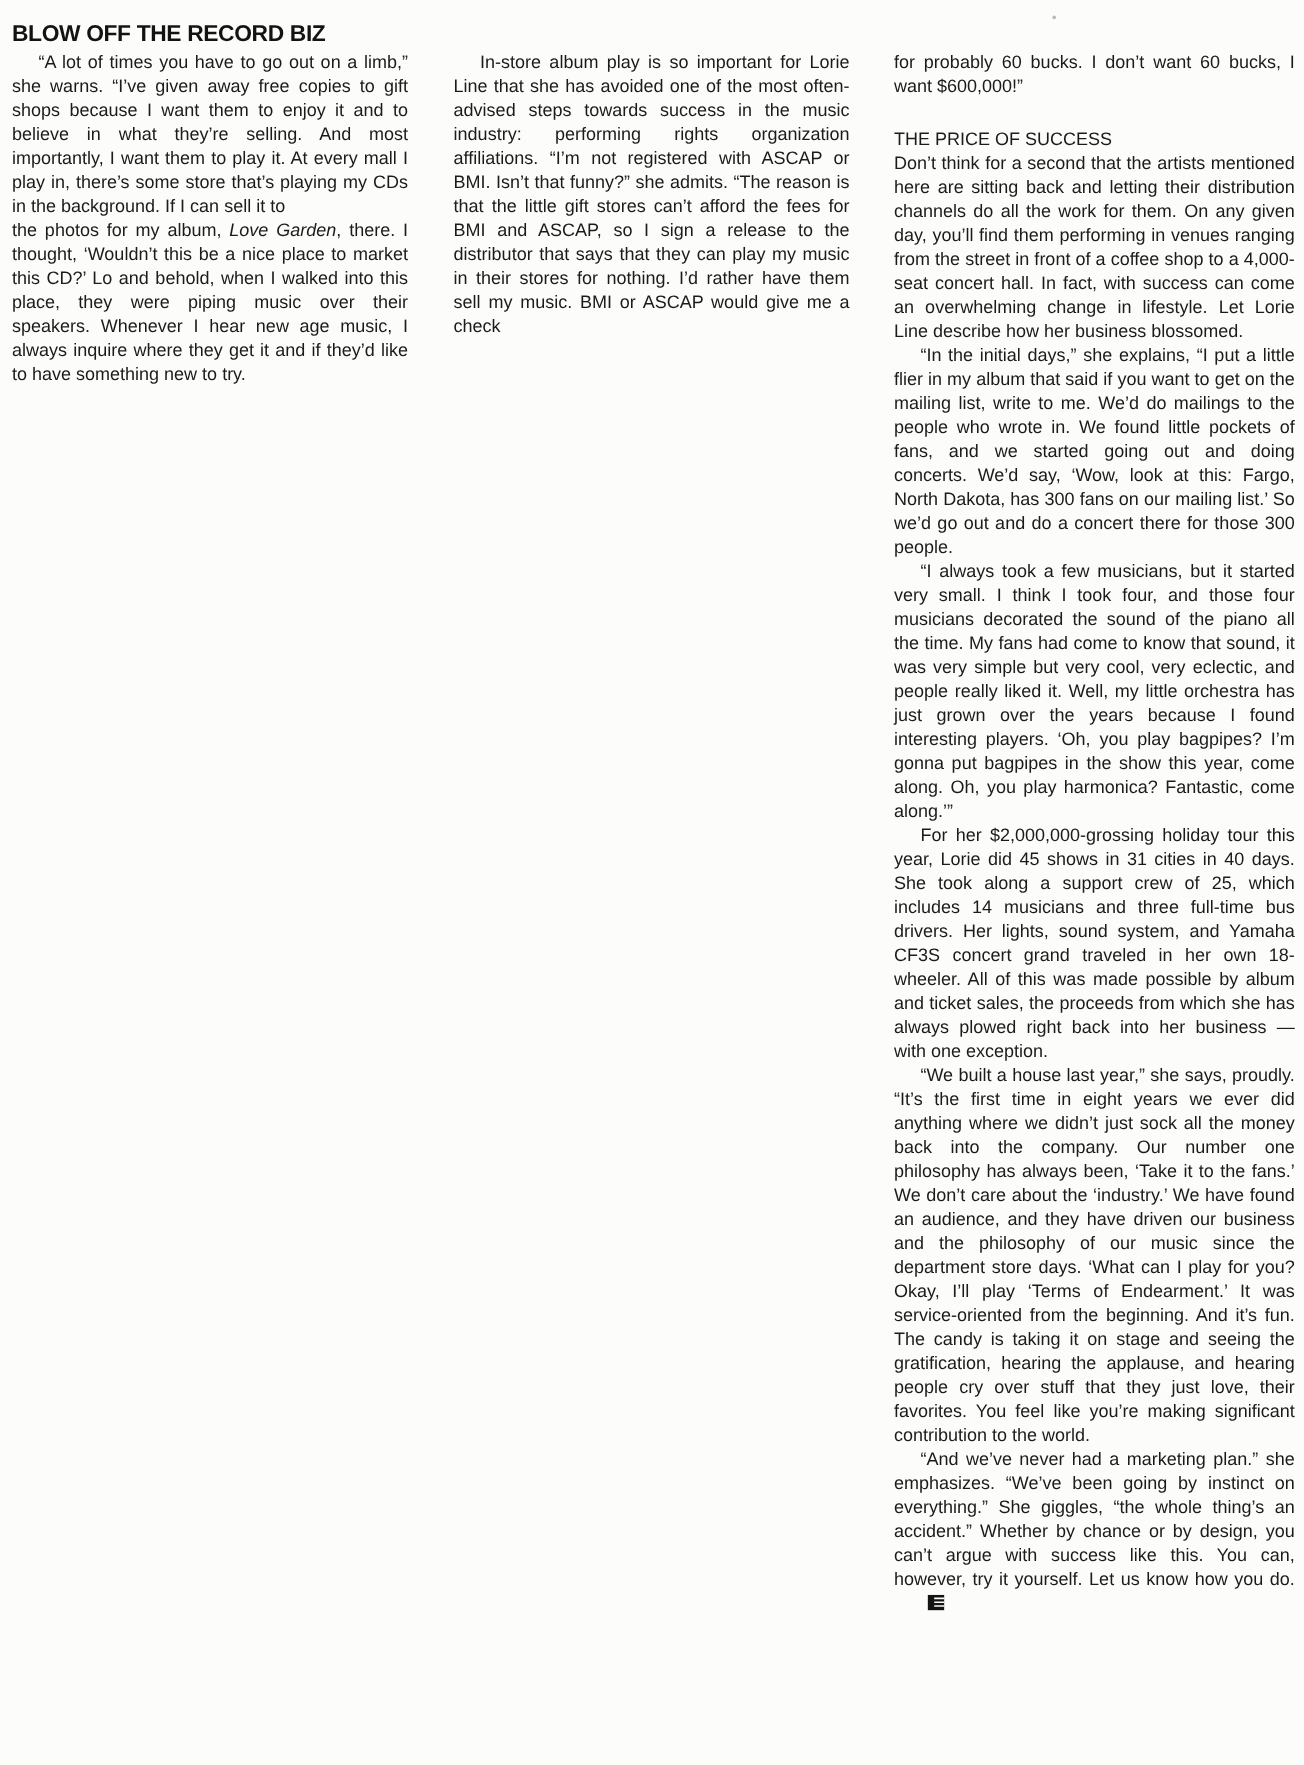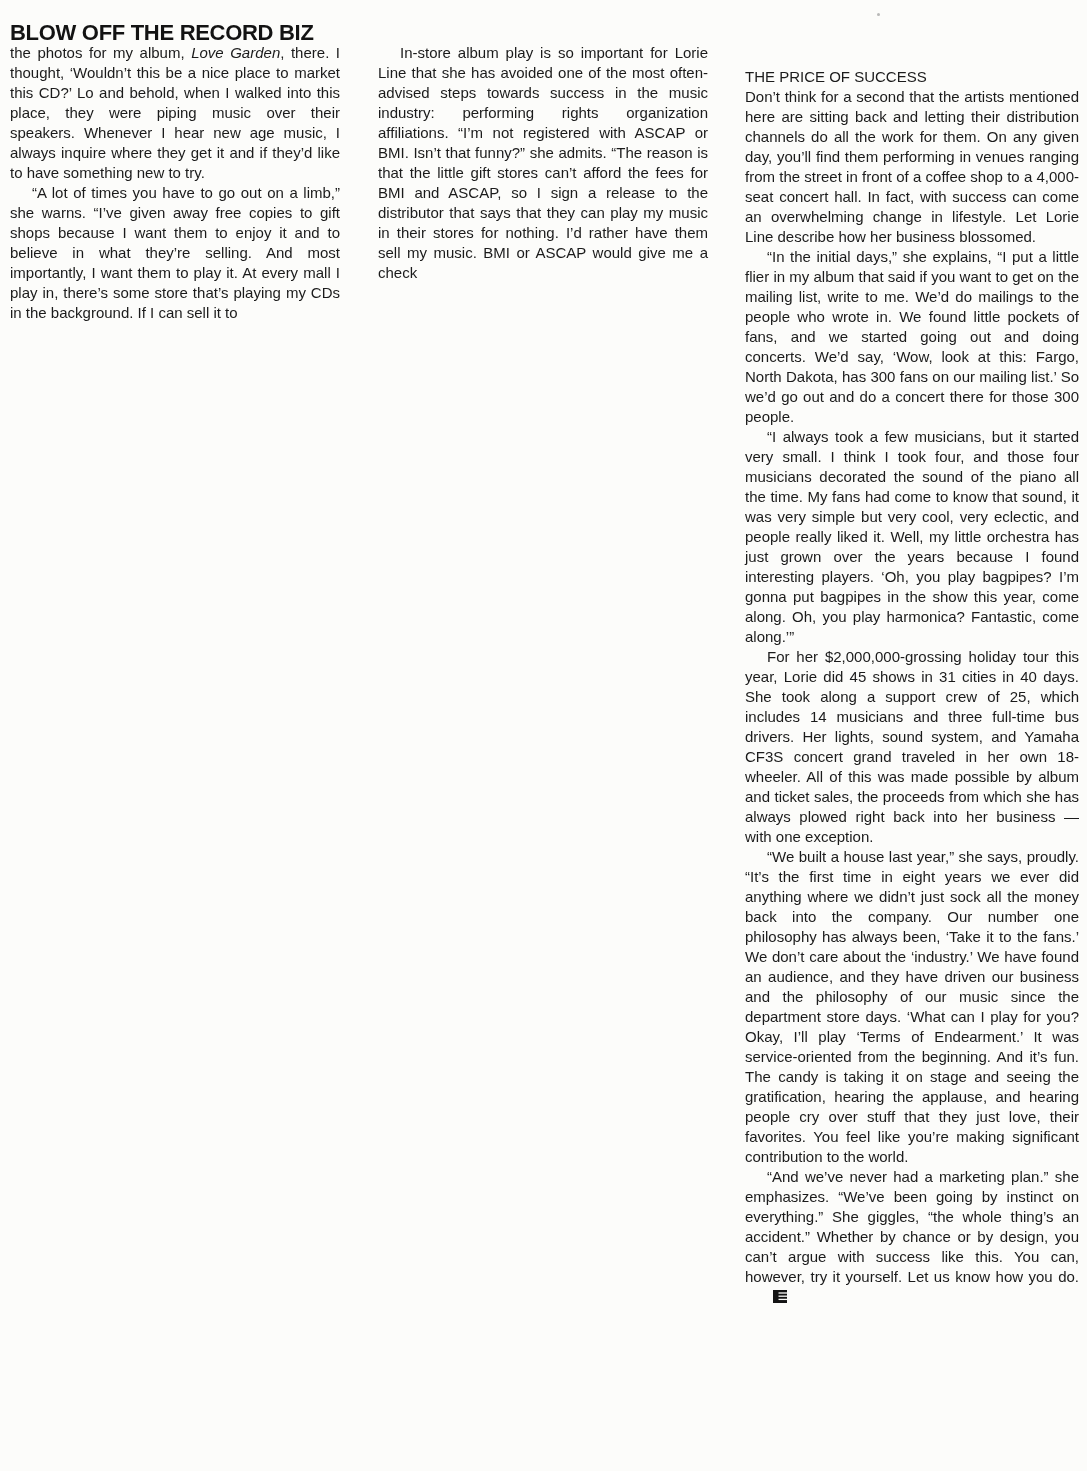--- a/index.html
+++ b/index.html
@@ -6,21 +6,21 @@
   body {
     width: 1087px; height: 1471px;
     background: #fcfcfa;
     font-family: "Liberation Sans", sans-serif;
     position: relative;
     overflow: hidden;
   }
   .page-title {
     position: absolute;
     left: 10px; top: 5px;
-    font-size: 22px;
+    font-size: 19px;
     font-weight: bold;
     letter-spacing: -0.3px;
     color: #131313;
     white-space: nowrap;
   }
   .column {
     position: absolute;
     top: 43px;
     width: 330px;
     text-align: justify;
@@ -45,29 +45,30 @@
     background: #8a8a8a;
     opacity: 0.6;
   }
 </style>
 </head>
 <body>
 
 <h1 class="page-title">BLOW OFF THE RECORD BIZ</h1>
 
 <div class="column" id="col-0">
+    <p class="body indent"><span>“A lot of times you have to go out on a limb,” she warns. “I’ve given away free copies to gift shops because I want them to enjoy it and to believe in what they’re selling. And most importantly, I want them to play it. At every mall I play in, there’s some store that’s playing my CDs in the background. If I can sell it to</span></p>
     <p class="body"><span>the photos for my album, </span><span class="italic">Love Garden</span><span>, there. I thought, ‘Wouldn’t this be a nice place to market this CD?’ Lo and behold, when I walked into this place, they were piping music over their speakers. Whenever I hear new age music, I always inquire where they get it and if they’d like to have something new to try.</span></p>
-    <p class="body indent"><span>“A lot of times you have to go out on a limb,” she warns. “I’ve given away free copies to gift shops because I want them to enjoy it and to believe in what they’re selling. And most importantly, I want them to play it. At every mall I play in, there’s some store that’s playing my CDs in the background. If I can sell it to</span></p>
   </div>
 
 <div class="column" id="col-1">
     <p class="body indent"><span>In-store album play is so important for Lorie Line that she has avoided one of the most often-advised steps towards success in the music industry: performing rights organization affiliations. “I’m not registered with ASCAP or BMI. Isn’t that funny?” she admits. “The reason is that the little gift stores can’t afford the fees for BMI and ASCAP, so I sign a release to the distributor that says that they can play my music in their stores for nothing. I’d rather have them sell my music. BMI or ASCAP would give me a check</span></p>
   </div>
 
 <div class="column" id="col-2">
+    <p class="body"><span>for probably 60 bucks. I don’t want 60 bucks, I want $600,000!”</span></p>
     <p class="heading"><span>THE PRICE OF SUCCESS</span></p>
     <p class="body"><span>Don’t think for a second that the artists mentioned here are sitting back and letting their distribution channels do all the work for them. On any given day, you’ll find them performing in venues ranging from the street in front of a coffee shop to a 4,000-seat concert hall. In fact, with success can come an overwhelming change in lifestyle. Let Lorie Line describe how her business blossomed.</span></p>
     <p class="body indent"><span>“In the initial days,” she explains, “I put a little flier in my album that said if you want to get on the mailing list, write to me. We’d do mailings to the people who wrote in. We found little pockets of fans, and we started going out and doing concerts. We’d say, ‘Wow, look at this: Fargo, North Dakota, has 300 fans on our mailing list.’ So we’d go out and do a concert there for those 300 people.</span></p>
     <p class="body indent"><span>“I always took a few musicians, but it started very small. I think I took four, and those four musicians decorated the sound of the piano all the time. My fans had come to know that sound, it was very simple but very cool, very eclectic, and people really liked it. Well, my little orchestra has just grown over the years because I found interesting players. ‘Oh, you play bagpipes? I’m gonna put bagpipes in the show this year, come along. Oh, you play harmonica? Fantastic, come along.’”</span></p>
     <p class="body indent"><span>For her $2,000,000-grossing holiday tour this year, Lorie did 45 shows in 31 cities in 40 days. She took along a support crew of 25, which includes 14 musicians and three full-time bus drivers. Her lights, sound system, and Yamaha CF3S concert grand traveled in her own 18-wheeler. All of this was made possible by album and ticket sales, the proceeds from which she has always plowed right back into her business — with one exception.</span></p>
     <p class="body indent"><span>“We built a house last year,” she says, proudly. “It’s the first time in eight years we ever did anything where we didn’t just sock all the money back into the company. Our number one philosophy has always been, ‘Take it to the fans.’ We don’t care about the ‘industry.’ We have found an audience, and they have driven our business and the philosophy of our music since the department store days. ‘What can I play for you? Okay, I’ll play ‘Terms of Endearment.’ It was service-oriented from the beginning. And it’s fun. The candy is taking it on stage and seeing the gratification, hearing the applause, and hearing people cry over stuff that they just love, their favorites. You feel like you’re making significant contribution to the world.</span></p>
     <p class="body indent"><span>“And we’ve never had a marketing plan.” she emphasizes. “We’ve been going by instinct on everything.” She giggles, “the whole thing’s an accident.” Whether by chance or by design, you can’t argue with success like this. You can, however, try it yourself. Let us know how you do.</span><span class="end-marker"><svg width="14" height="13" viewBox="0 0 14 13" xmlns="http://www.w3.org/2000/svg">
           <rect x="0" y="0" width="14" height="13" fill="#141414"></rect>
           <g stroke="#fcfcfa" stroke-width="1.3">
             <line x1="5.5" y1="3" x2="14" y2="3"></line>

